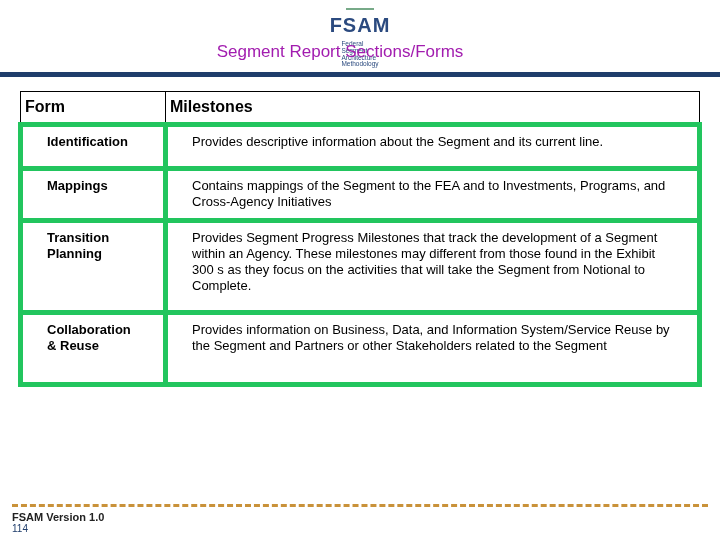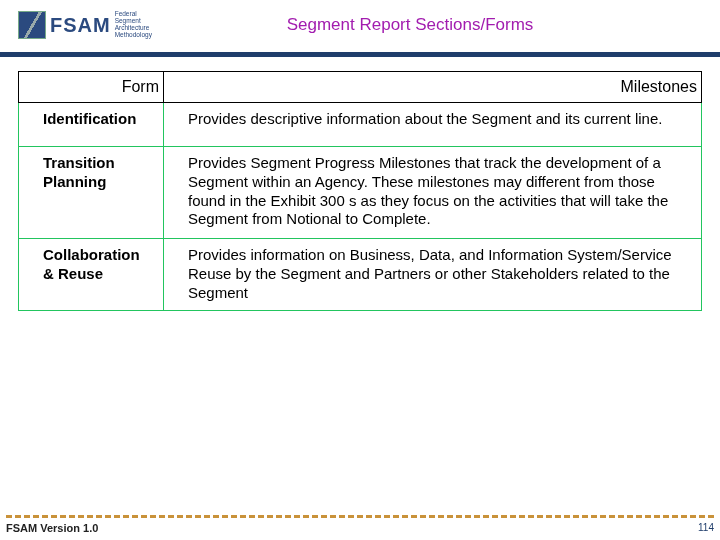--- a/index.html
+++ b/index.html
@@ -1,15 +1,15 @@
 <!DOCTYPE html>
 <html><head>
 <meta charset="utf-8">
 <style>
-  * { box-sizing: border-box; margin: 0; padding: 0; }
+  * { box-sizing: border-box; margin: 0; padding: 0; flex-direction: column; }
   body {
     width: 720px; height: 540px;
     font-family: Arial, Helvetica, sans-serif;
     background: #fff;
     position: relative;
     overflow: hidden;
   }
   .header {
     display: flex;
     align-items: center;
@@ -52,45 +52,45 @@
     padding: 14px 18px 0 18px;
   }
   table {
     width: 100%;
     border-collapse: collapse;
     table-layout: fixed;
   }
   col.form-col { width: 145px; }
   th {
     border: 1.5px solid #000;
-    text-align: right;
-    font-weight: 400;
+    text-align: left;
+    font-weight: 700;
     font-size: 16px;
     padding: 6px 4px;
     background: #fff;
   }
   td {
-    border: 1px solid #22c55e;
-    font-size: 15px;
+    border: 5px solid #22c55e;
+    font-size: 13px;
     padding: 7px 24px;
     vertical-align: top;
     line-height: 1.25;
   }
   td.form-name {
     font-weight: 700;
   }
   tr.r-identification td { height: 44px; }
   tr.r-mappings td { height: 48px; }
   tr.r-performance td { height: 78px; }
   tr.r-transition td { height: 92px; margin-left: 26px; }
   tr.r-collab td { height: 72px; margin-top: 13px; }
   .footer {
     position: absolute;
     left: 0; right: 0; bottom: 6px;
-    padding: 0 6px;
+    padding: 0 12px;
   }
   .dashed {
     border: none;
     border-top: 3px dashed #c9923a;
     margin-bottom: 4px;
   }
   .footer-row {
     display: flex;
     justify-content: space-between;
     font-size: 11px;
@@ -127,20 +127,24 @@
       <tr>
         <th>Form</th>
         <th>Milestones</th>
       </tr>
     </thead>
     <tbody>
       <tr class="r-identification">
         <td class="form-name">Identification</td>
         <td>Provides descriptive information about the Segment and its current line.</td>
       </tr>
+      <tr class="r-mappings">
+        <td class="form-name">Mappings</td>
+        <td>Contains mappings of the Segment to the FEA and to Investments, Programs, and Cross-Agency Initiatives</td>
+      </tr>
       <tr class="r-transition">
         <td class="form-name">Transition Planning</td>
         <td>Provides Segment Progress Milestones that track the development of a Segment within an Agency.  These milestones may different from those found in the Exhibit 300 s as they focus on the activities that will take the Segment from Notional to Complete.</td>
       </tr>
       <tr class="r-collab">
         <td class="form-name">Collaboration &amp; Reuse</td>
         <td>Provides information on Business, Data, and Information System/Service Reuse by the Segment and Partners or other Stakeholders related to the Segment</td>
       </tr>
     </tbody>
   </table>

